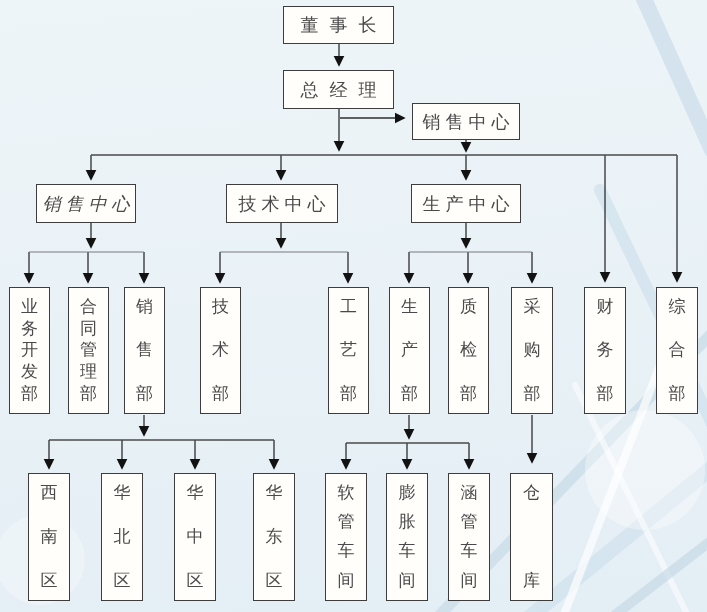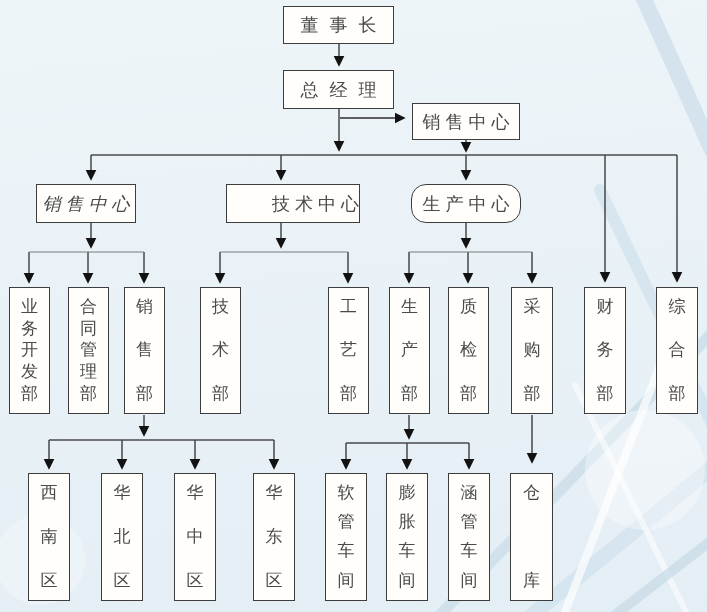--- a/index.html
+++ b/index.html
@@ -128,24 +128,24 @@
     <span>总经理</span>
   </div>
 
   <div class="node hbox ls-med" style="left:412px;top:103px;width:108px;height:37px;">
     <span>销售中心</span>
   </div>
 
   <div class="node hbox ls-med" style="left:36px;top:184px;width:100px;height:39px;font-style:italic;">
     <span>销售中心</span>
   </div>
-  <div class="node hbox ls-med" style="left:226px;top:184px;width:134px;height:39px;justify-content:flex-end;">
+  <div class="node hbox ls-med" style="left:226px;top:184px;width:112px;height:39px;">
     <span>技术中心</span>
   </div>
-  <div class="node hbox ls-med" style="left:411px;top:184px;width:110px;height:39px;border-radius:15px;">
+  <div class="node hbox ls-med" style="left:411px;top:184px;width:110px;height:39px;">
     <span>生产中心</span>
   </div>
 
   <div class="node vbox" style="left:9px;top:287px;width:41px;height:127px;">
       <span>业</span>
       <span>务</span>
       <span>开</span>
       <span>发</span>
       <span>部</span>
     </div>

